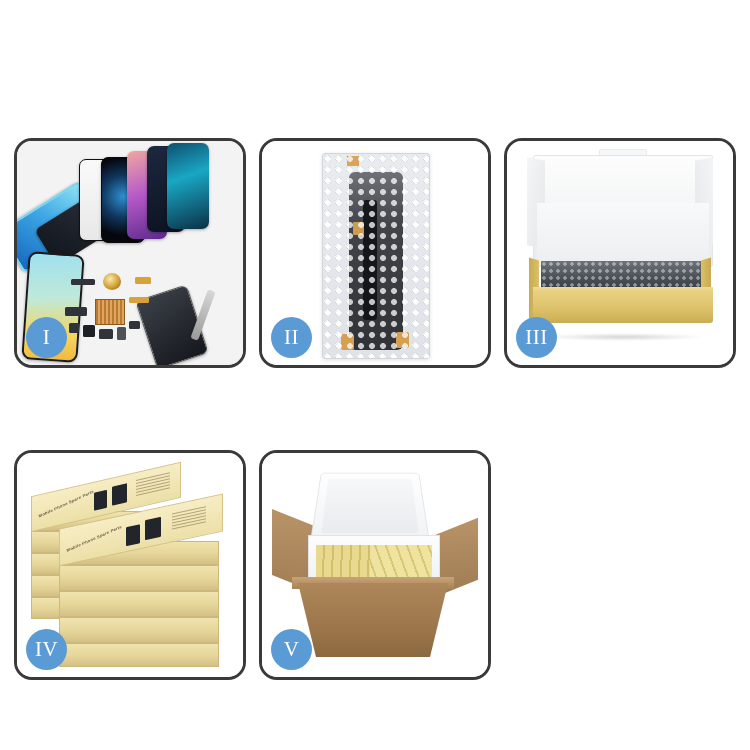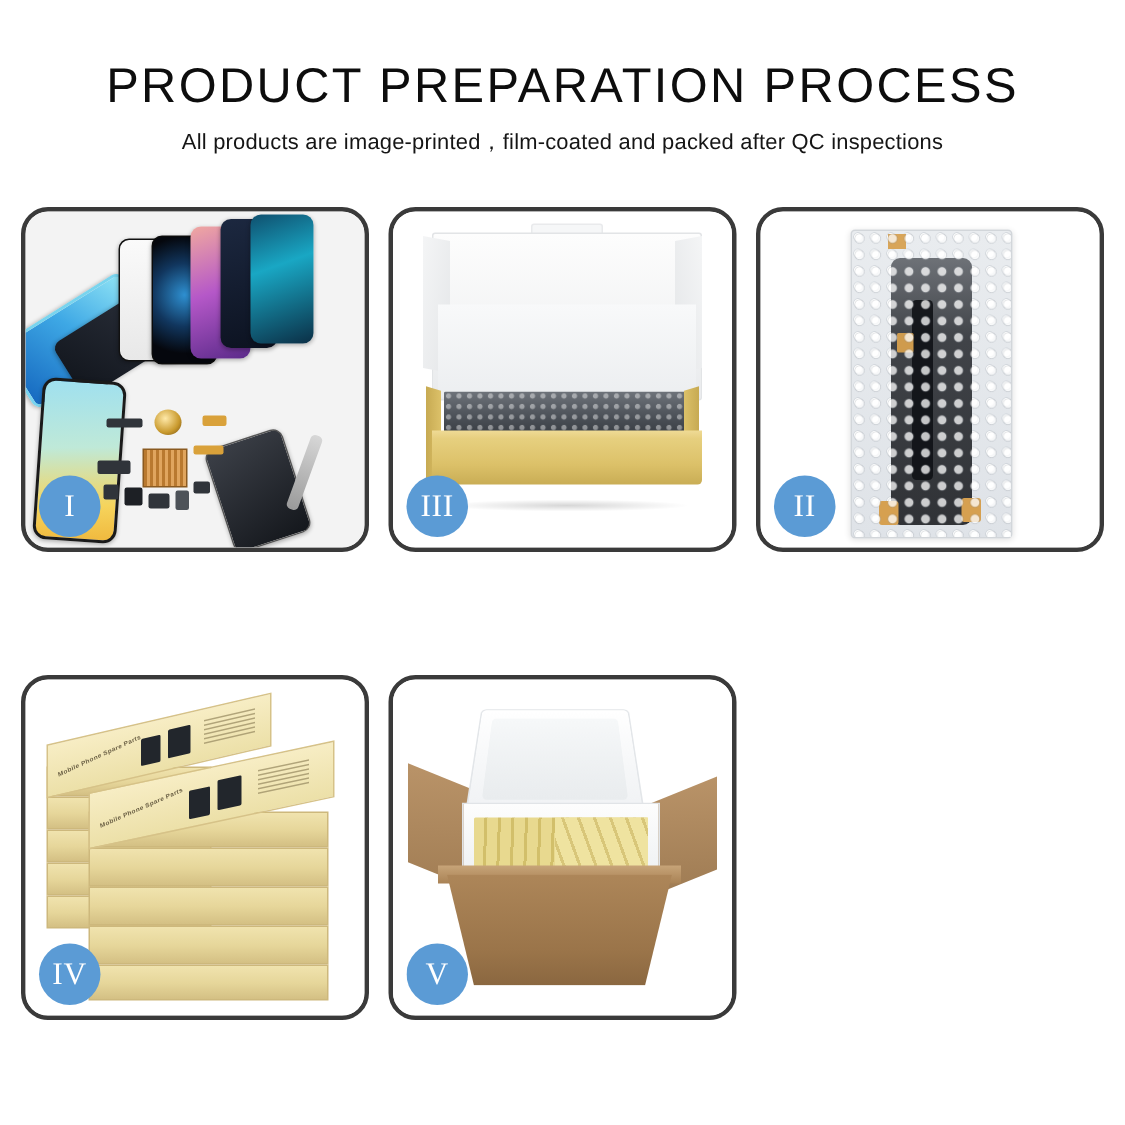--- a/index.html
+++ b/index.html
@@ -326,24 +326,20 @@
   .c6-edge {
     position: absolute; left: 139px; top: 60px; width: 2px; height: 120px;
     background: rgba(90,70,45,.35);
   }
 </style>
 </head>
 <body>
 
 <div class="page">
 
-  <div class="header">
-    <div class="title">PRODUCT PREPARATION PROCESS</div>
-    <div class="subtitle">All products are image-printed，film-coated and packed after QC inspections</div>
-  </div>
 
   <div class="grid">
 
     <div class="panel">
       <div class="panel-photo p1">
         <div class="ph ph-blue"></div>
         <div class="ph ph-blue2"></div>
         <div class="ph ph-glass"></div>
         <div class="ph ph-dark"></div>
         <div class="ph ph-purple"></div>
@@ -362,52 +358,52 @@
         <div class="part" style="left:82px;top:188px;width:14px;height:10px;"></div>
         <div class="part" style="left:100px;top:186px;width:9px;height:13px;background:#4d5258;"></div>
         <div class="part" style="left:112px;top:180px;width:11px;height:8px;"></div>
         <div class="part" style="left:38px;top:192px;width:9px;height:13px;background:#9fd4ec;"></div>
         <div class="tool"></div>
         <div class="badge">I</div>
       </div>
     </div>
 
     <div class="panel">
+      <div class="panel-photo p2">
+        <div class="bubble-bag">
+          <div class="bag-core"></div>
+          <div class="bag-strip"></div>
+          <div class="bag-tape-a"></div>
+          <div class="bag-tape-b"></div>
+          <div class="bag-tape-c"></div>
+          <div class="bag-tape-d"></div>
+          <div class="bubble-overlay"></div>
+        </div>
+        <div class="badge">II</div>
+      </div>
+    </div>
+
+    <div class="panel">
       <div class="panel-photo p3">
         <div class="b3-lid-tab"></div>
         <div class="b3-lid"></div>
         <div class="b3-lid-flap-l"></div>
         <div class="b3-lid-flap-r"></div>
         <div class="b3-inner-foam"></div>
         <div class="b3-contents"></div>
         <div class="b3-base-left"></div>
         <div class="b3-base-right"></div>
         <div class="b3-base-top-edge"></div>
         <div class="b3-base-front"></div>
         <div class="b3-shadow"></div>
         <div class="badge">III</div>
       </div>
     </div>
 
     <div class="panel">
-      <div class="panel-photo p2">
-        <div class="bubble-bag">
-          <div class="bag-core"></div>
-          <div class="bag-strip"></div>
-          <div class="bag-tape-a"></div>
-          <div class="bag-tape-b"></div>
-          <div class="bag-tape-c"></div>
-          <div class="bag-tape-d"></div>
-          <div class="bubble-overlay"></div>
-        </div>
-        <div class="badge">II</div>
-      </div>
-    </div>
-
-    <div class="panel">
       <div class="panel-photo p4">
         <div class="stack">
 
           <div class="sb" style="left:0px;top:36px;width:110px;height:20px;"></div>
           <div class="sb" style="left:0px;top:56px;width:110px;height:22px;"></div>
           <div class="sb" style="left:0px;top:78px;width:110px;height:22px;"></div>
           <div class="sb" style="left:0px;top:100px;width:110px;height:22px;"></div>
           <div class="sb" style="left:0px;top:122px;width:110px;height:22px;"></div>
 
           <div class="sb" style="left:28px;top:66px;width:160px;height:24px;"></div>

